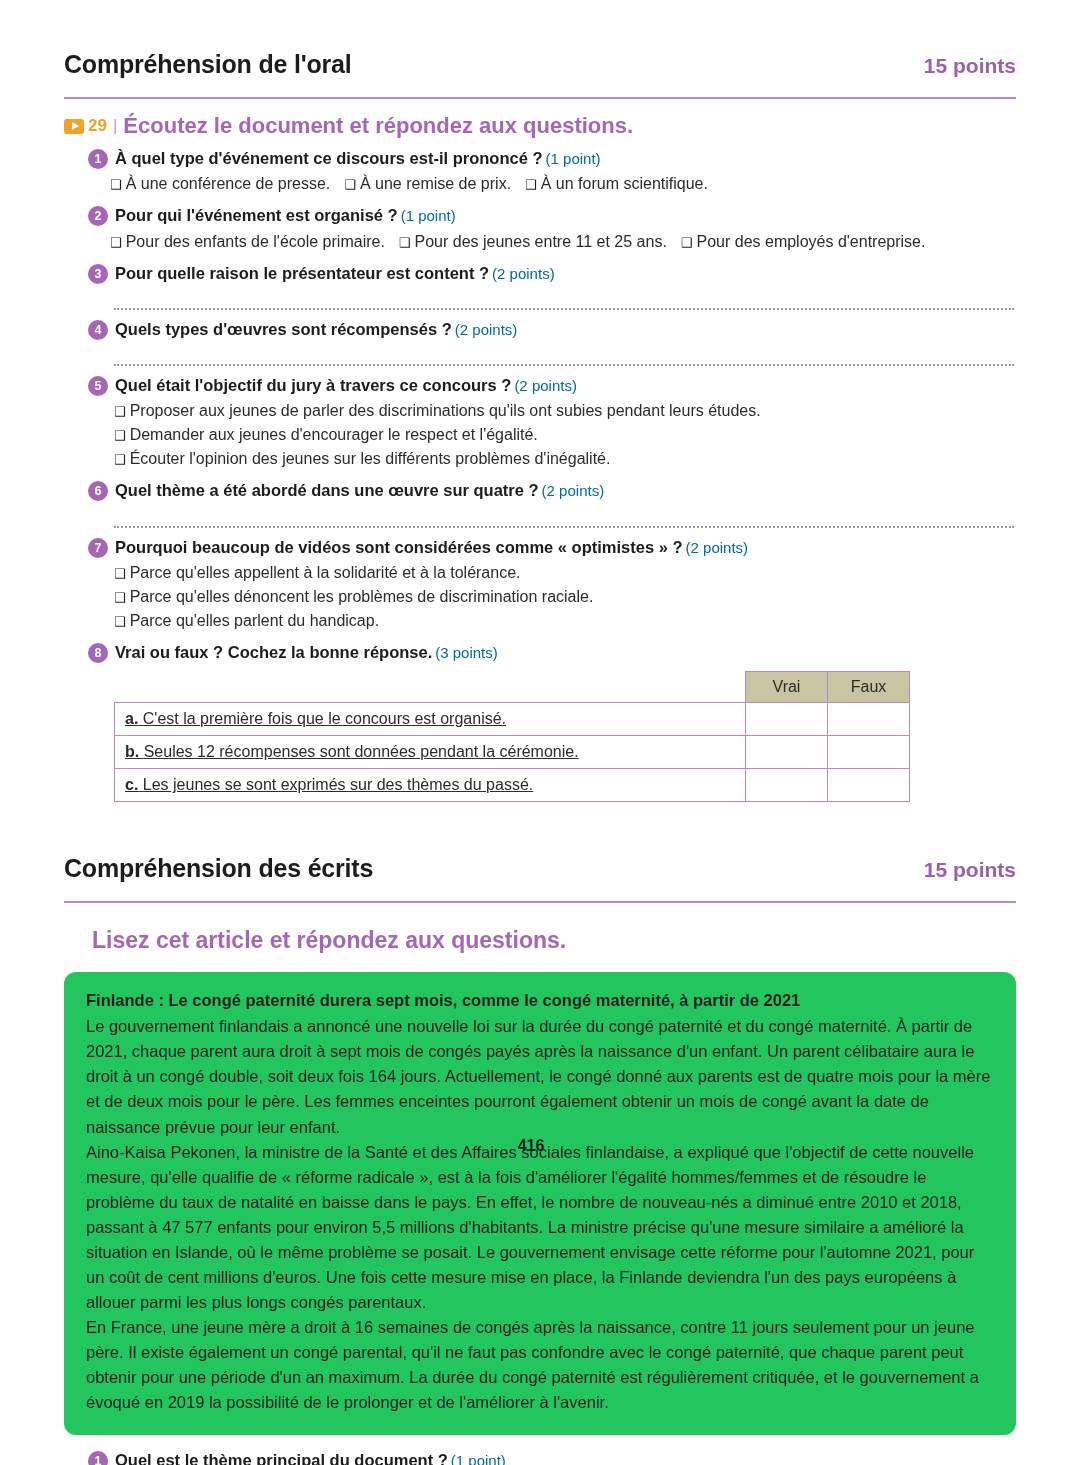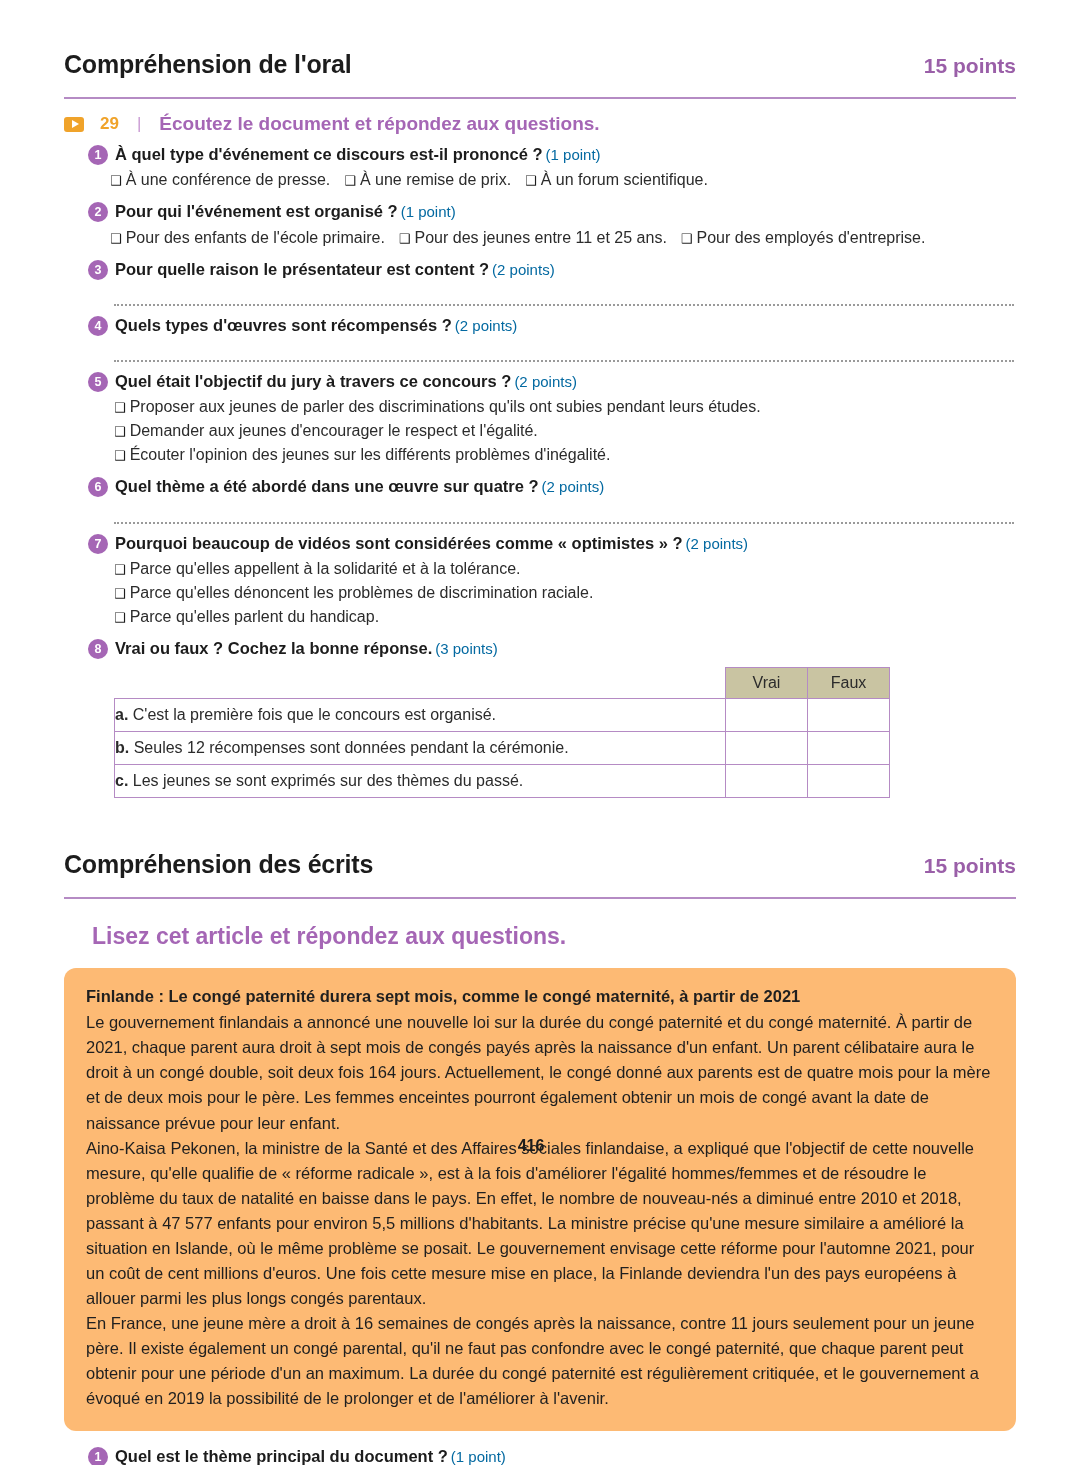--- a/index.html
+++ b/index.html
@@ -47,21 +47,21 @@
     font-size: 21px;
     font-weight: bold;
     color: #9a5fa8;
   }
 
   
   .instruction-row {
     display: flex;
     align-items: center;
     margin-top: 14px;
-    gap: 12px;
+    gap: 0;
   }
   .audio-icon {
     display: inline-flex;
     align-items: center;
     justify-content: center;
     width: 20px;
     height: 15px;
     border-radius: 3px;
     background: #f0a32a;
     margin-right: 4px;
@@ -79,21 +79,21 @@
     font-weight: bold;
     color: #f0a32a;
     margin-right: 6px;
   }
   .audio-sep {
     font-size: 17px;
     color: #c99ad3;
     margin-right: 6px;
   }
   .instruction-text {
-    font-size: 19px;
+    font-size: 22px;
     font-weight: bold;
     color: #a566b5;
   }
   .instruction-plain {
     font-size: 23px;
     font-weight: bold;
     color: #a566b5;
     margin-top: 24px;
     margin-left: 28px;
   }
@@ -189,32 +189,33 @@
     height: 30px;
     text-align: center;
     margin-left: 36px;
   }
   table.vf .spacer {
     border: none;
     width: 610px;
     height: 30px;
   }
   table.vf td.stmt {
-    padding: 7px 0;
+    padding: 7px 10px;
     width: 610px;
+    text-decoration: underline;
   }
   table.vf td.mark {
     width: 81px;
   }
   .stmt b { font-weight: bold; }
 
   
   .article {
     margin-top: 18px;
-    background: #fdba74;
+    background: #22c55e;
     border-radius: 12px;
     padding: 16px 22px 20px 22px;
     font-size: 16.5px;
     line-height: 1.52;
     color: #1f1f1f;
     text-align: left;
   }
   .article .art-title {
     font-weight: bold;
     margin-bottom: 1px;

